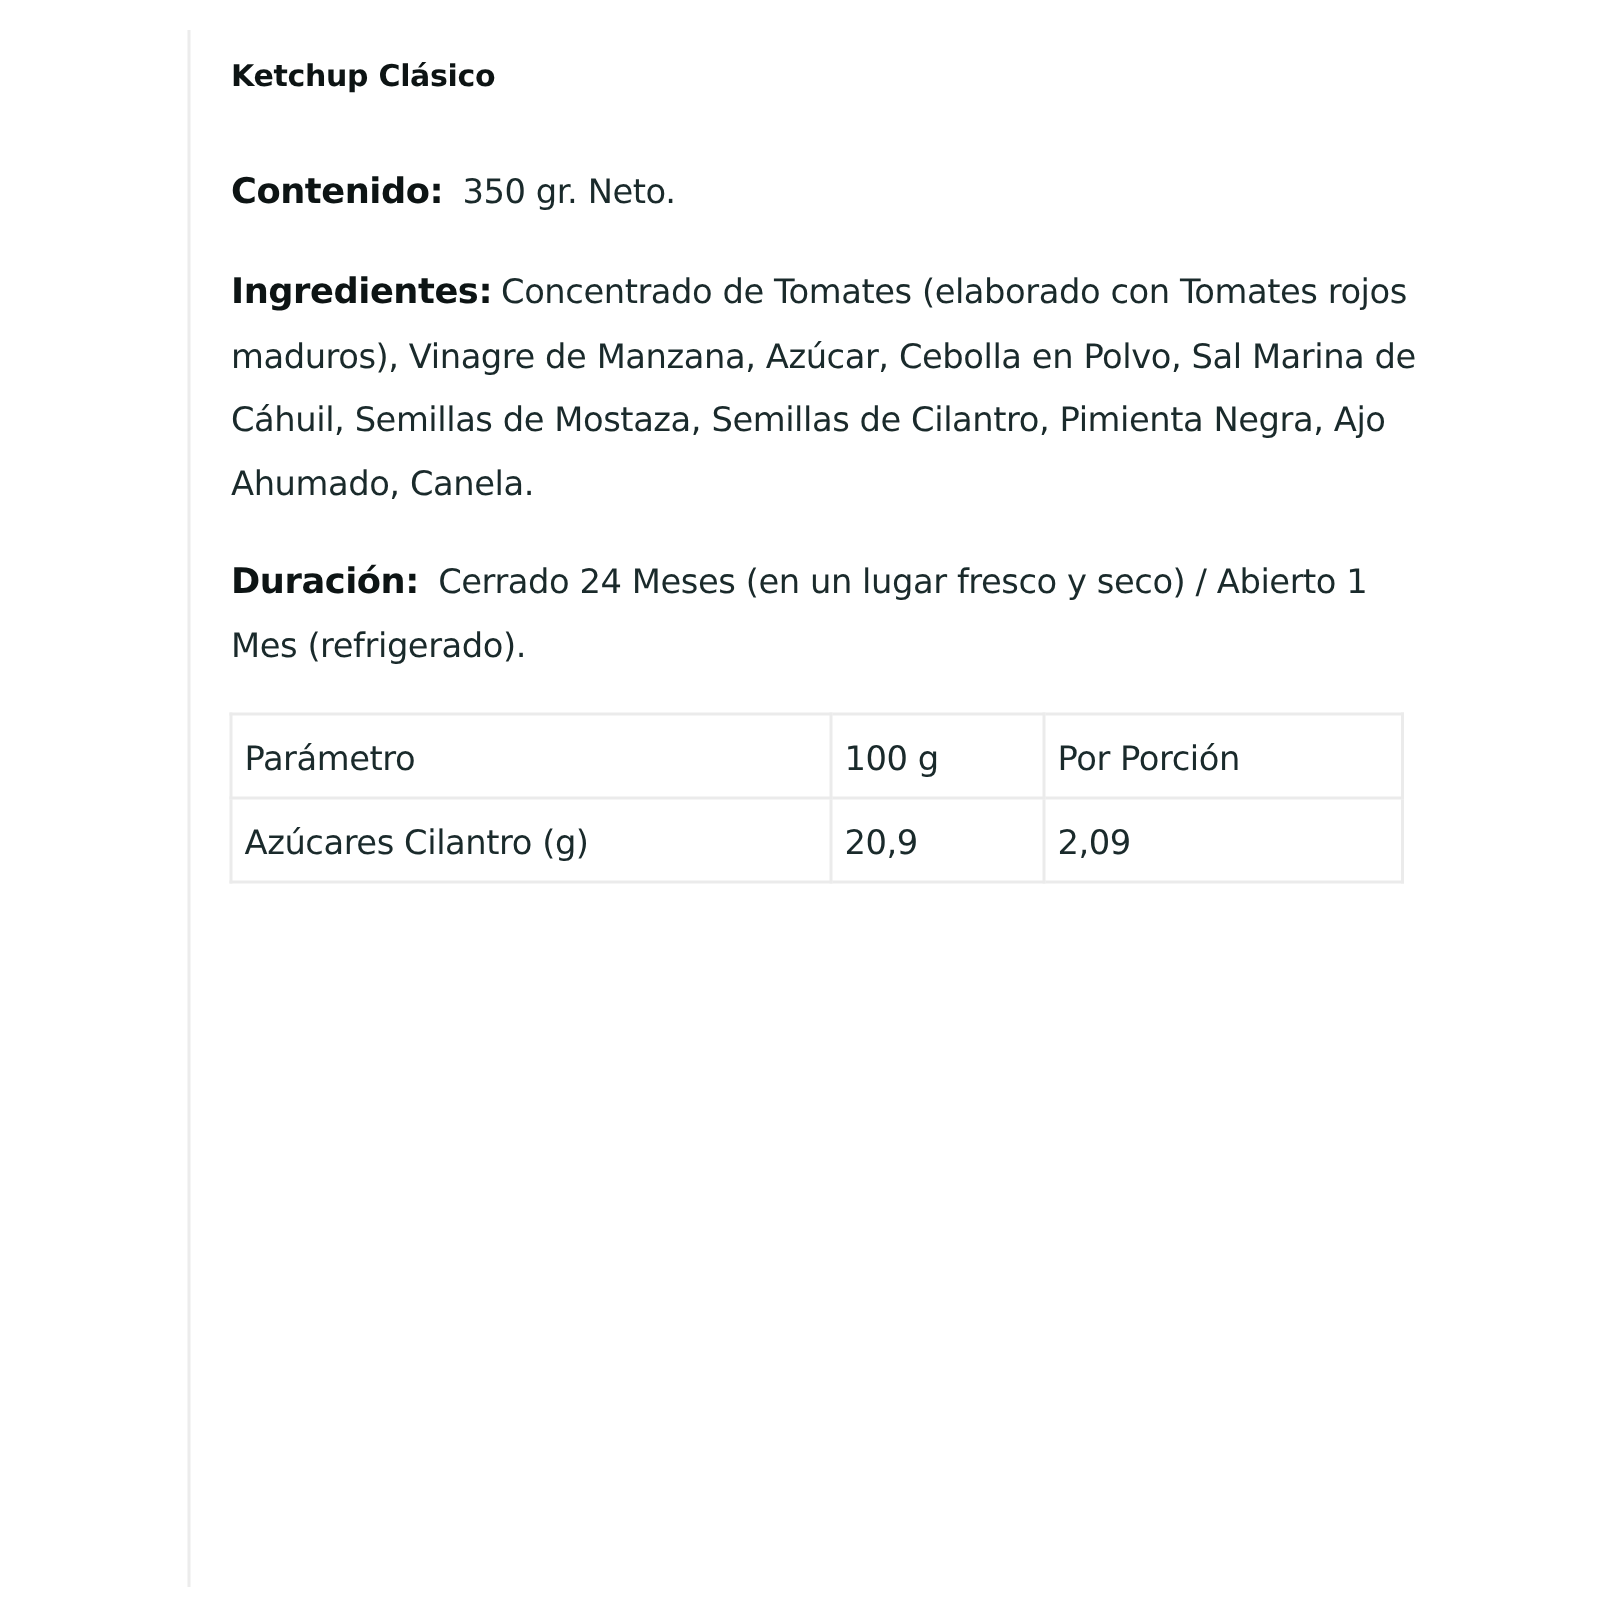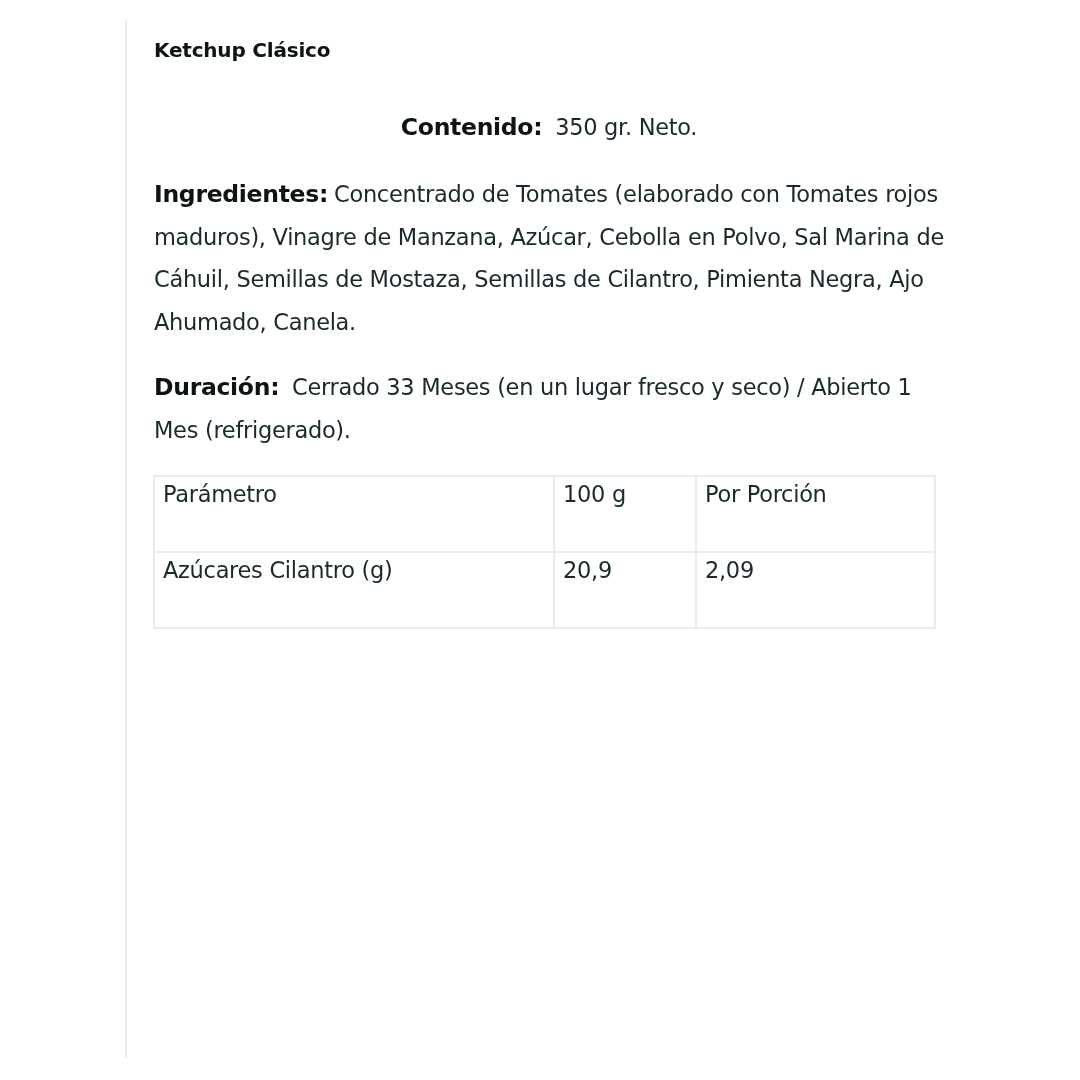--- a/index.html
+++ b/index.html
@@ -46,37 +46,37 @@
       color: #1a2a2b;
       letter-spacing: -0.3px;
       width: 790px;
     }
     .para .label {
       font-weight: bold;
       color: #0d1414;
       font-size: 23.5px;
       margin-right: 6px;
     }
-    .p-contenido { top: 76px; text-align: center; }
+    .p-contenido { top: 76px; }
     .p-ingredientes { top: 143px; }
     .p-duracion { top: 336px; }
 
     table.nutri {
       position: absolute;
       left: 153px;
       top: 475px;
       width: 781px;
       border-collapse: collapse;
       table-layout: fixed;
     }
     table.nutri td {
       border: 2px solid #ebebeb;
-      height: 76px;
+      height: 56px;
       vertical-align: top;
-      padding: 4px 8px 0 8px;
+      padding: 16px 8px 0 8px;
       font-size: 22.5px;
       color: #1a2a2b;
       letter-spacing: -0.3px;
       box-sizing: border-box;
     }
     col.c1 { width: 400px; }
     col.c2 { width: 142px; }
     col.c3 { width: 239px; }
   </style>
 </head>
@@ -91,21 +91,21 @@
     <span class="label">Contenido:</span>
     <span>350 gr. Neto.</span>
   </div>
 
   <div class="para p-ingredientes">
     <span class="label">Ingredientes:</span><span>Concentrado de Tomates (elaborado con Tomates rojos maduros), Vinagre de Manzana, Azúcar, Cebolla en Polvo, Sal Marina de Cáhuil, Semillas de Mostaza, Semillas de Cilantro, Pimienta Negra, Ajo Ahumado, Canela.</span>
   </div>
 
   <div class="para p-duracion">
     <span class="label">Duración:</span>
-    <span>Cerrado 33 Meses (en un lugar fresco y seco) / Abierto 1 Mes (refrigerado).</span>
+    <span>Cerrado 24 Meses (en un lugar fresco y seco) / Abierto 1 Mes (refrigerado).</span>
   </div>
 </div>
 
 <table class="nutri">
   <colgroup>
     <col class="c1">
       <col class="c2">
       <col class="c3">
   </colgroup>
   <tbody>

